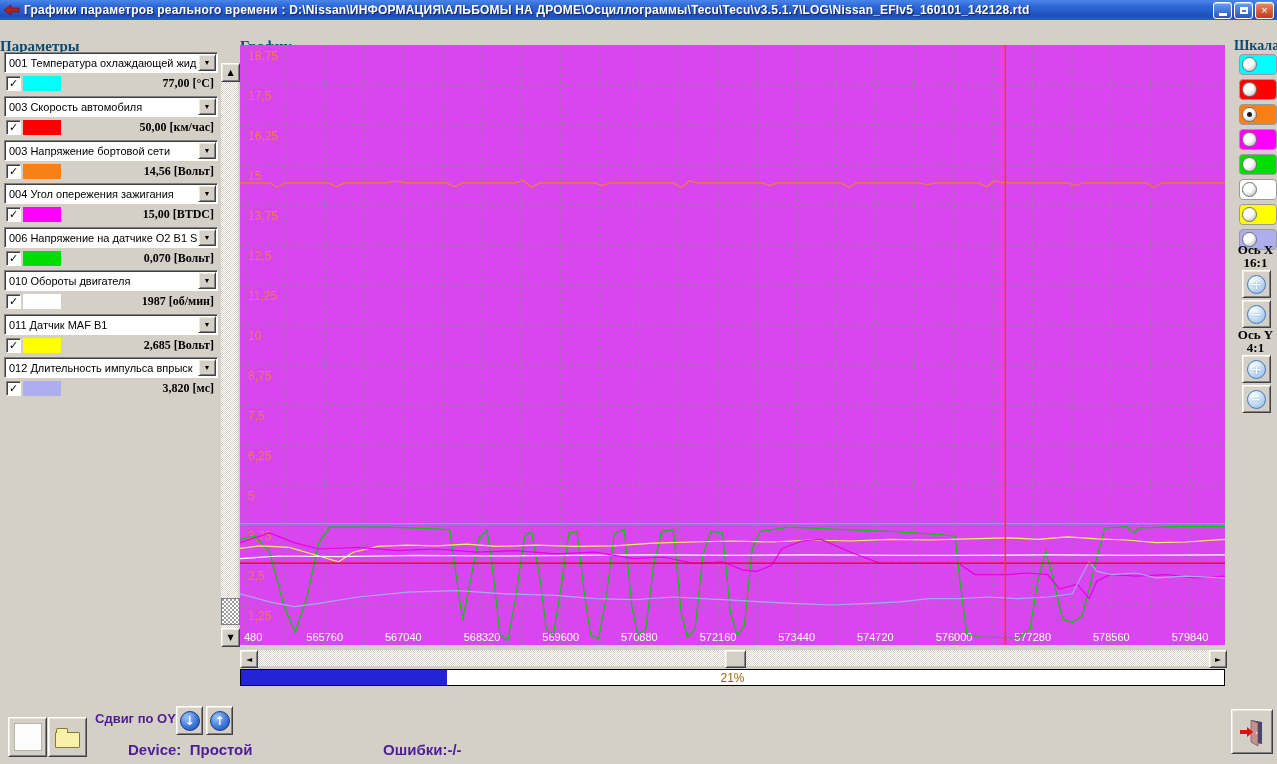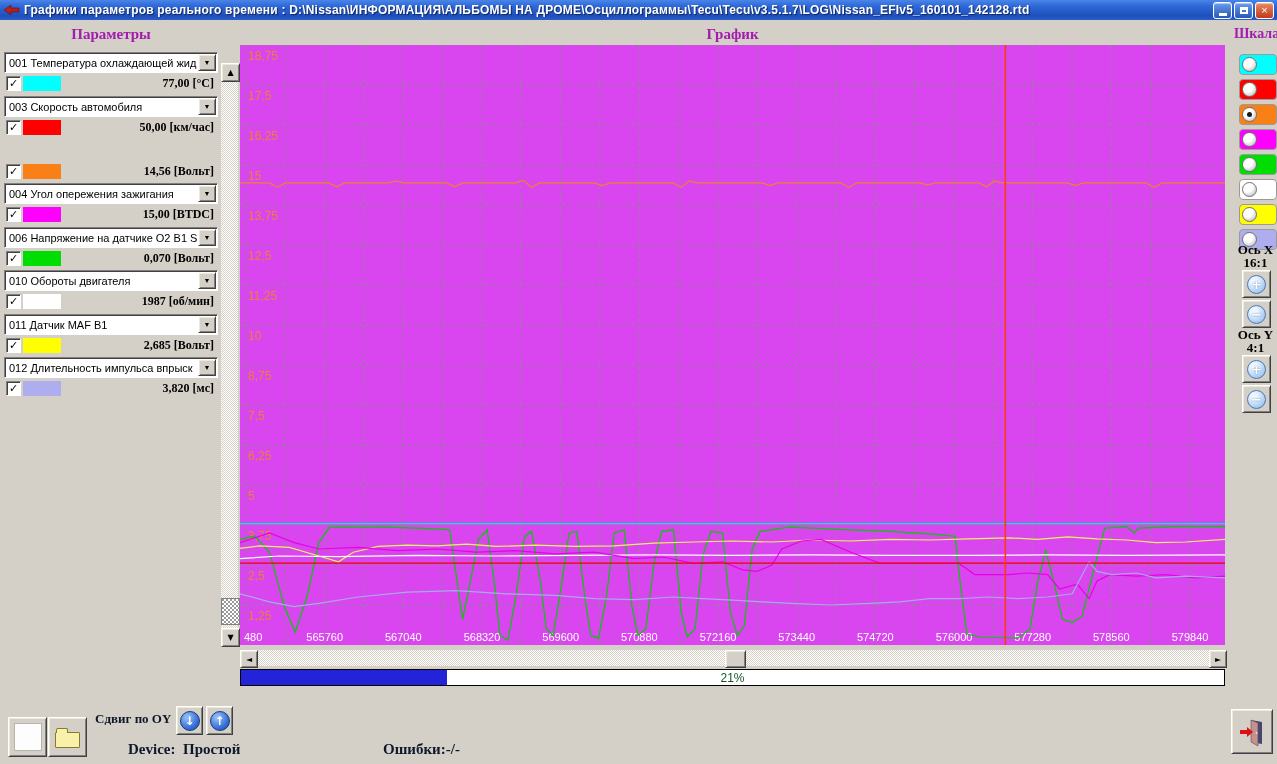--- a/index.html
+++ b/index.html
@@ -19,21 +19,21 @@
   .tb-blue{background:linear-gradient(#6a9bee,#2858b8);}
   .tb-red{background:linear-gradient(#e88a64,#c23a1c);}
   .glyph-min{display:block;width:8px;height:3px;background:#fff;margin-top:8px;}
   .glyph-max{display:block;width:8px;height:7px;border:2px solid #fff;border-top-width:3px;box-sizing:border-box;}
 
   
   .raised{background:#d4d0c8;border:1px solid;border-color:#ffffff #404040 #404040 #ffffff;
     box-shadow:inset 1px 1px 0 #ece9d8, inset -1px -1px 0 #808080;}
 
   
-  .panel-title{position:absolute;text-align:center;font:bold 15px "Liberation Serif","DejaVu Serif",serif;color:#a21caf;}
+  .panel-title{position:absolute;font:bold 15px "Liberation Serif","DejaVu Serif",serif;color:#0c4a6e;margin-top:12px;}
   .pgroup{position:absolute;left:4px;width:214px;height:41px;}
   .pselect{position:absolute;left:0;top:0;width:212px;height:19px;background:#fff;
     border:1px solid;border-color:#808080 #fff #fff #808080;box-shadow:inset 1px 1px 0 #404040;
     display:flex;align-items:center;}
   .pselect .txt{flex:1;font-size:11px;padding-left:4px;white-space:nowrap;overflow:hidden;color:#000;}
   .dd-btn{flex:0 0 16px;height:15px;margin:1px 1px 1px 0;display:flex;align-items:center;justify-content:center;
     font-size:7px;color:#000;}
   .vrow{position:absolute;left:0;top:22px;width:212px;height:18px;display:flex;align-items:center;}
   .chk{width:13px;height:13px;margin-left:2px;background:#fff;border:1px solid;border-color:#808080 #fff #fff #808080;
     box-shadow:inset 1px 1px 0 #404040;display:flex;align-items:center;justify-content:center;
@@ -53,39 +53,39 @@
   #chart{position:absolute;left:240px;top:45px;width:985px;height:600px;background:#d946ef;}
   #chart svg{display:block;width:100%;height:100%;}
   .grid{stroke:#8a8a8a;stroke-width:1;stroke-dasharray:3 4;}
   .ylab{fill:#e8813c;font:12px "Liberation Sans","DejaVu Sans",sans-serif;}
   .xlab{fill:#ffffff;font:11px "Liberation Sans","DejaVu Sans",sans-serif;}
 
   
   #progress{position:absolute;left:240px;top:669px;width:983px;height:15px;border:1px solid #000;background:#fff;}
   #progress-fill{position:absolute;left:0;top:0;height:100%;background:#2323d8;}
   #progress-label{position:absolute;left:0;top:0;width:100%;height:100%;display:flex;align-items:center;justify-content:center;
-    font-size:12px;color:#14532d;}
+    font-size:12px;color:#a16207;}
 
   
   .chip{position:absolute;left:1239px;width:36px;height:19px;border-radius:4px;border:1px solid #9a9a9a;
     display:flex;align-items:center;}
   .radio{width:13px;height:13px;margin-left:2px;border-radius:50%;
     background:radial-gradient(circle at 35% 30%,#ffffff 40%,#cfcfcf 75%,#9a9a9a 100%);
     border:1px solid #707070;display:flex;align-items:center;justify-content:center;}
   .radio .dot{width:5px;height:5px;border-radius:50%;background:#1a1a1a;}
   .axis-label{position:absolute;left:1234px;width:43px;text-align:center;
     font:bold 13px "Liberation Serif","DejaVu Serif",serif;color:#000;line-height:13px;}
   .zoom-btn{position:absolute;left:1242px;width:27px;height:26px;display:flex;align-items:center;justify-content:center;}
   .zoom-circle{width:17px;height:17px;border-radius:50%;border:1px solid #4a7ab8;
     background:radial-gradient(circle at 35% 30%,#eef6ff 20%,#a9cbf0 70%,#7fa8d8 100%);
     color:#fff;font:bold 13px "DejaVu Sans",sans-serif;display:flex;align-items:center;justify-content:center;line-height:1;
     text-shadow:0 0 2px #4a7ab8;}
 
   
-  .serif-bold{font-family:Liberation Serif, serif;font-weight:bold;color:#0f172a;}
+  .serif-bold{font-family:Liberation Sans, sans-serif;font-weight:bold;color:#4c1d95;}
   .tool-btn{position:absolute;display:flex;align-items:center;justify-content:center;}
   .folder{position:relative;width:23px;height:14px;background:#f7f1a9;border:1px solid #8a7a30;border-radius:1px;margin-top:5px;}
   .folder::before{content:"";position:absolute;top:-5px;left:0;width:10px;height:4px;background:#f7f1a9;
     border:1px solid #8a7a30;border-bottom:none;border-radius:2px 2px 0 0;}
   .circle-arrow{width:18px;height:18px;border-radius:50%;border:1px solid #1a3a80;
     background:radial-gradient(circle at 35% 30%,#8cbaf4 10%,#3a72d8 60%,#1a48a8 100%);
     color:#fff;font:bold 12px "DejaVu Sans",sans-serif;display:flex;align-items:center;justify-content:center;line-height:1;}
 </style>
 </head>
 <body>
@@ -126,20 +126,24 @@
       <span class="txt">003 Скорость автомобиля</span>
       <span class="dd-btn raised">▼</span>
     </div>
     <div class="vrow">
       <span class="chk">✓</span>
       <span class="swatch" style="background-color: rgb(255, 0, 0);"></span>
       <span class="pvalue">50,00 [км/час]</span>
     </div>
   </div>
   <div class="pgroup" style="top:140px;">
+    <div class="pselect">
+      <span class="txt">003 Напряжение бортовой сети</span>
+      <span class="dd-btn raised">▼</span>
+    </div>
     <div class="vrow">
       <span class="chk">✓</span>
       <span class="swatch" style="background-color: rgb(248, 128, 23);"></span>
       <span class="pvalue">14,56 [Вольт]</span>
     </div>
   </div>
   <div class="pgroup" style="top:183px;">
     <div class="pselect">
       <span class="txt">004 Угол опережения зажигания</span>
       <span class="dd-btn raised">▼</span>

